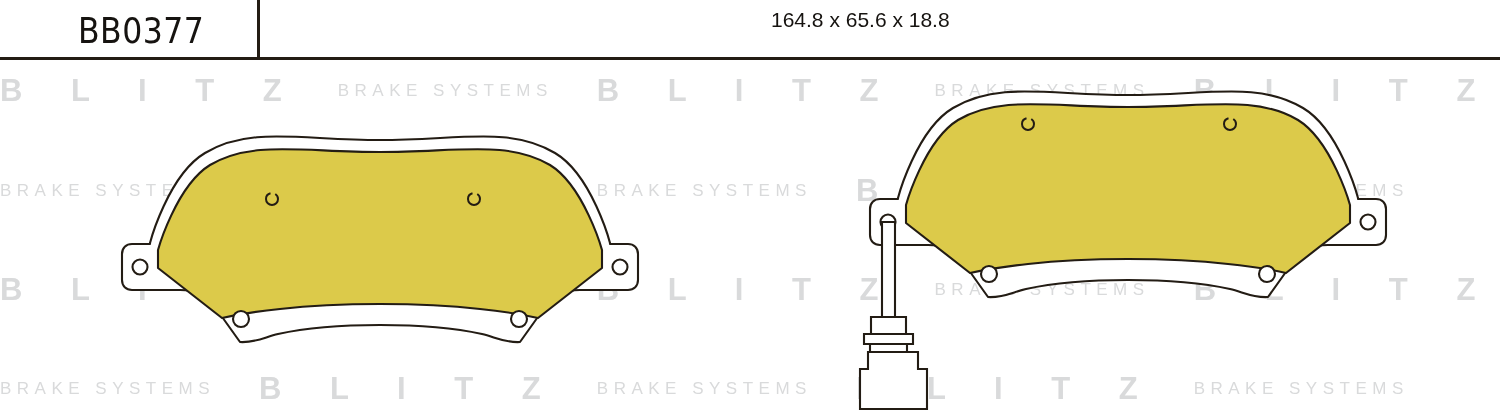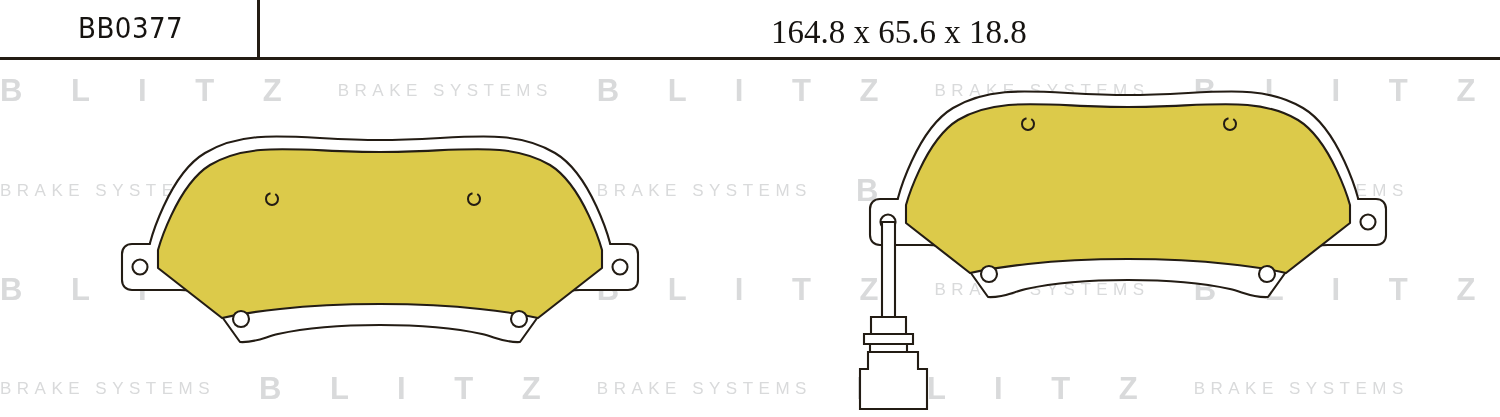--- a/index.html
+++ b/index.html
@@ -34,32 +34,32 @@
   }
   #header-divider {
     position: absolute;
     left: 257px; top: 0;
     width: 3px; height: 60px;
     background: #231c14;
   }
   #part-number {
     position: absolute;
     left: 78px; top: 11px;
-    font-size: 29px;
+    font-size: 35px;
     letter-spacing: 0.5px;
     color: #161310;
     font-family: "DejaVu Sans Condensed", "Liberation Sans", sans-serif;
     white-space: nowrap;
   }
   #dimensions {
     position: absolute;
-    left: 771px; top: 14px;
-    font-size: 33px;
+    left: 771px; top: 8px;
+    font-size: 21px;
     color: #161310;
-    font-family: Liberation Serif, serif;
+    font-family: Liberation Sans, sans-serif;
     white-space: nowrap;
   }
 
   
   #watermarks {
     position: absolute;
     left: 0; top: 0;
     width: 1500px; height: 316px;
     z-index: 1;
     pointer-events: none;

